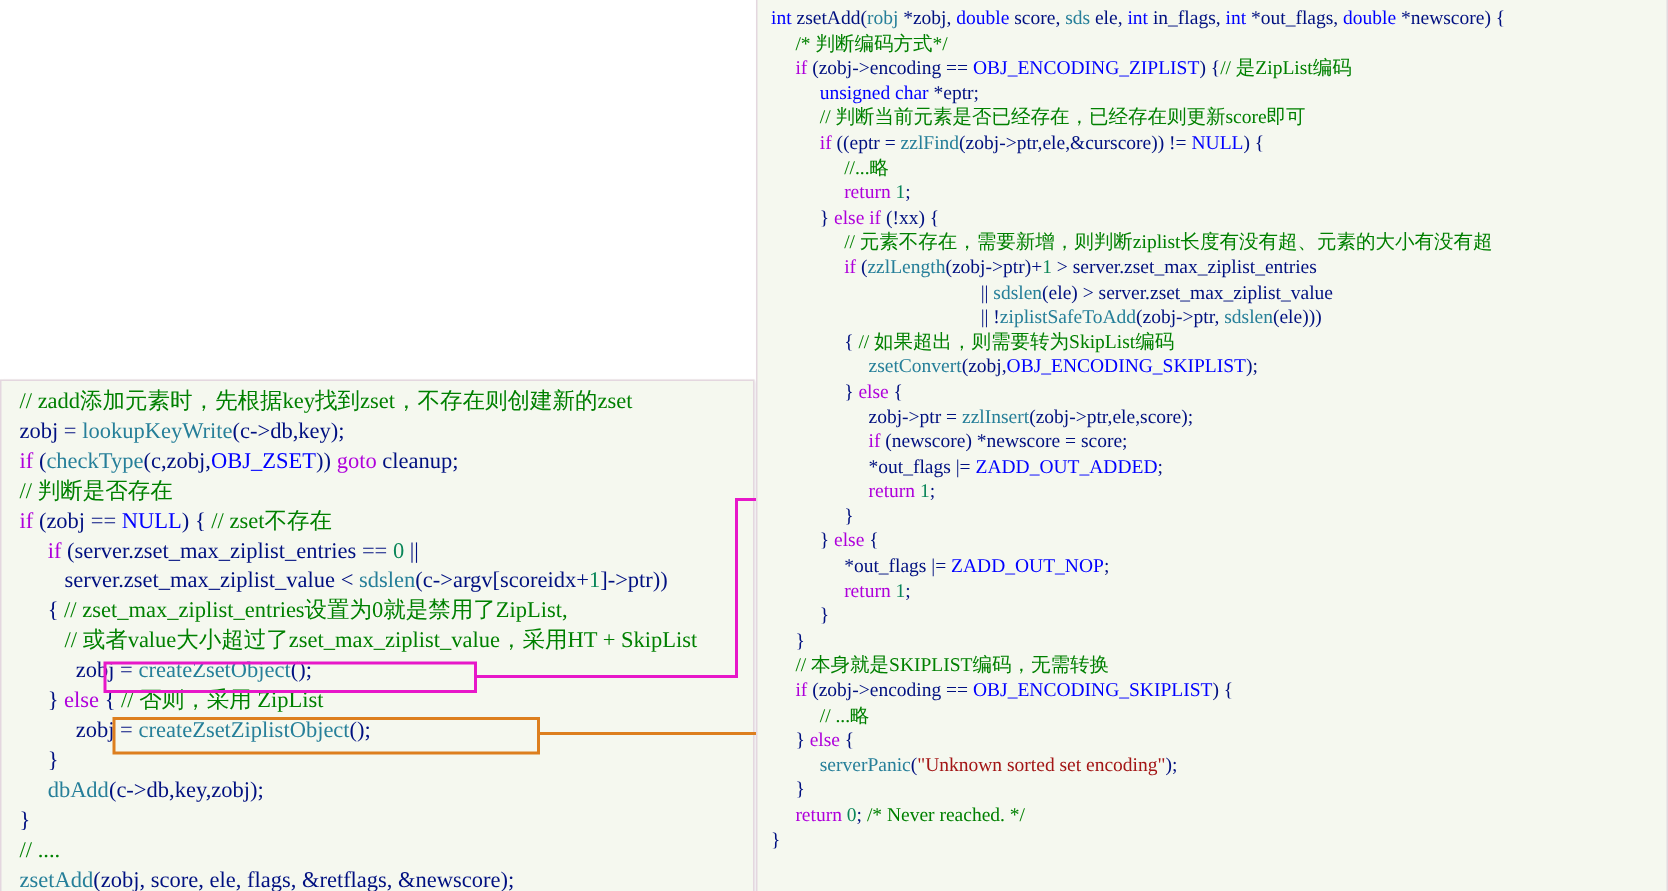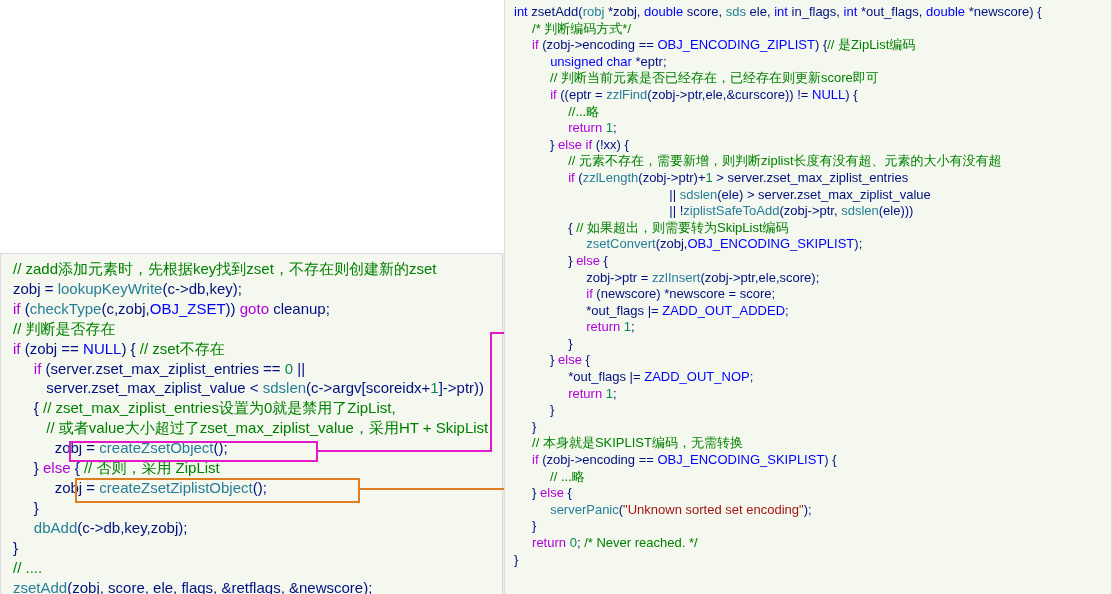--- a/index.html
+++ b/index.html
@@ -16,21 +16,21 @@
     white-space:pre;overflow:hidden;
   }
   #leftPanel{
     left:0;top:253px;width:503px;height:350px;
     padding:5px 0 0 12px;font-size:15px;line-height:19.9px;
   }
   #rightPanel{
     left:504px;top:-6px;width:608px;height:606px;
     padding:9px 0 0 9px;font-size:13px;line-height:16.6px;
   }
-  .line{white-space:pre;}
+  .line{white-space:pre;font-family:Liberation Serif, serif;}
   .tk-d{color:var(--variable,#001080);}
   .tk-c{color:var(--comment,#008000);}
   .tk-k{color:var(--keyword,#af00db);}
   .tk-t{color:var(--type,#0000ff);}
   .tk-f{color:var(--function,#267f99);}
   .tk-n{color:var(--number,#098658);}
   .tk-s{color:var(--string,#a31515);}
   .anno{position:absolute;box-sizing:border-box;z-index:5;}
   #boxCreateZset{left:69px;top:441px;width:249px;height:21px;border:2px solid var(--pink,#e718c9);}
   #boxCreateZiplist{left:75px;top:478px;width:285px;height:25px;border:2px solid var(--orange,#dd7f1e);}

